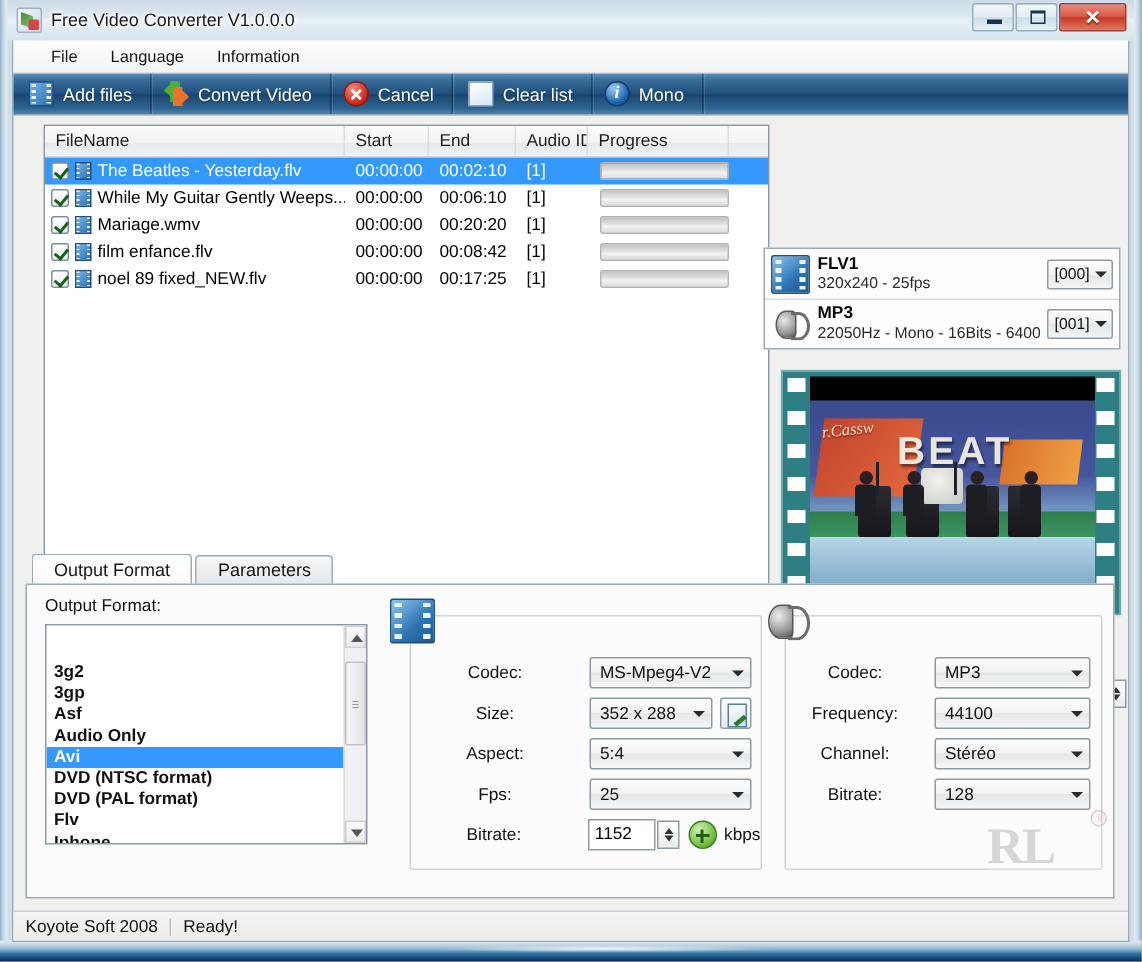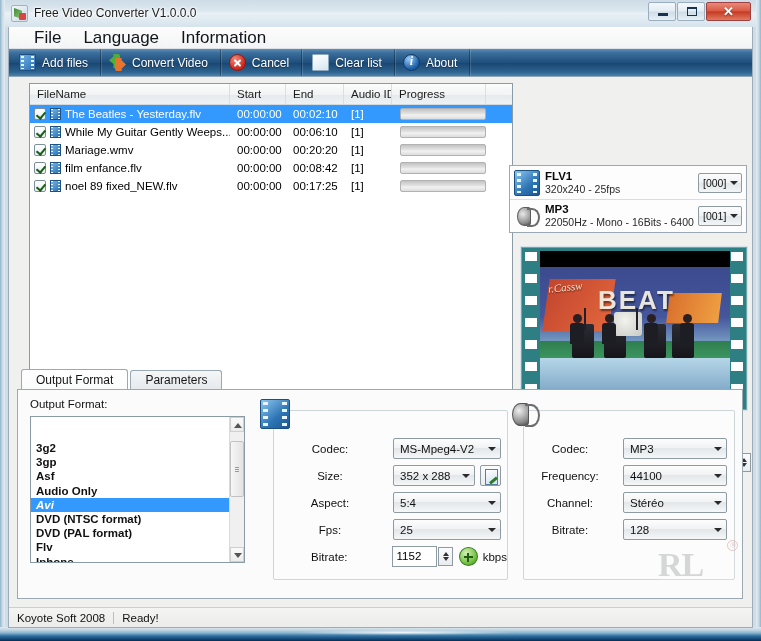--- a/index.html
+++ b/index.html
@@ -92,21 +92,21 @@
     border-top:none;
   }
 
   
   #menubar {
     height:22px; background:linear-gradient(to bottom,#fdfdfd,#f3f4f5);
     border-bottom:1px solid #dde1e4;
     display:flex; align-items:center; padding-left:14px;
   }
   .menu-item {
-    padding:2px 11px; font-size:17px; color:#10161b; cursor:default;
+    padding:2px 11px; font-size:11px; color:#10161b; cursor:default;
   }
 
   
   #toolbar {
     height:28px;
     background: linear-gradient(to bottom,
       #5d8fb8 0%, #3c6f9c 14%, #1f4f7c 50%, #1a4671 52%, #2d6491 86%, #4d82ab 100%);
     display:flex; align-items:stretch;
     border-bottom:1px solid #8ea6b8;
   }
@@ -379,21 +379,21 @@
 
   
   #of-label{ position:absolute; left:12px; top:8px; font-size:11.5px; color:#111; }
   #of-list{
     position:absolute; left:12px; top:26px; width:215px; height:147px;
     background:#fff; border:1px solid #8a9ba6; overflow:hidden; display:flex;
   }
   #of-items{ flex:1; padding:1px 0;margin-top:23px; }
   .of-item{ height:14.2px; line-height:14px; padding-left:5px; font-size:11.5px;
     font-weight:bold; color:#111; white-space:nowrap; }
-  .of-item.sel{ background:#3399ff; color:#fff;font-style:italic; }
+  .of-item.sel{ background:#3399ff; color:#fff; }
   #of-scroll{
     width:15px; background:#f0f0f0; border-left:1px solid #dadada;
     position:relative;
   }
   .sb-btn{ height:15px; background:linear-gradient(to bottom,#fafafa,#ececec);
     border:1px solid #cfcfcf; position:relative; }
   .sb-btn .ar{ position:absolute; left:3px; width:0;height:0;
     border-left:4px solid transparent;border-right:4px solid transparent;}
   .sb-btn.up .ar{ top:5px; border-bottom:5px solid #555; }
   .sb-btn.dn .ar{ top:5px; border-top:5px solid #555; }
@@ -543,21 +543,21 @@
       <div class="tb-btn">
         <span class="tb-icon ic-cancel"></span>
         <span class="label">Cancel</span>
       </div>
       <div class="tb-btn">
         <span class="tb-icon ic-page"></span>
         <span class="label">Clear list</span>
       </div>
       <div class="tb-btn">
         <span class="tb-icon ic-info"></span>
-        <span class="label">About</span>
+        <span class="label">Mono</span>
       </div>
     </div>
 
     <div id="content-top">
 
       <div id="filelist">
         <div id="lv-header">
           <div class="lv-h h-name">FileName</div>
           <div class="lv-h h-start">Start</div>
           <div class="lv-h h-end">End</div>

